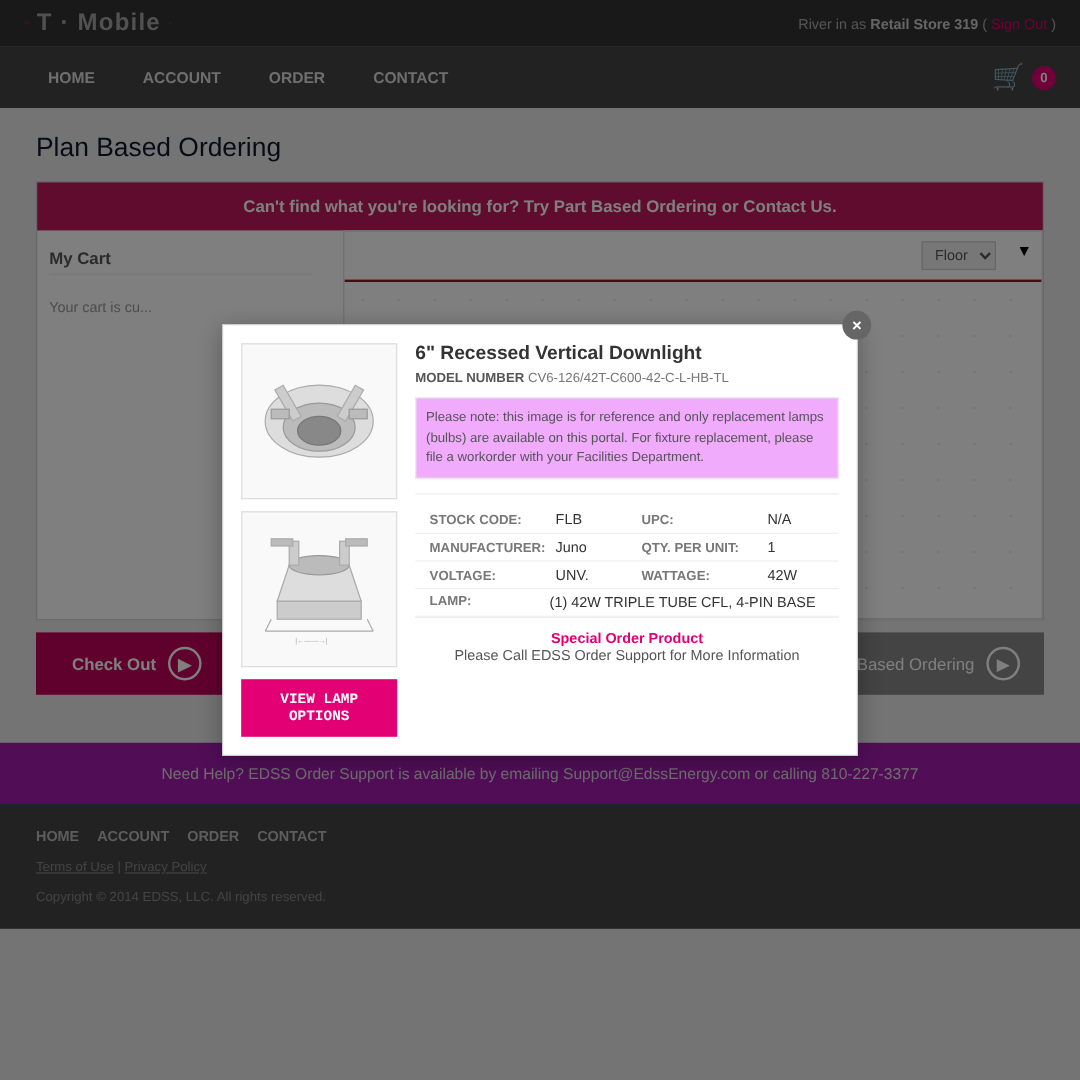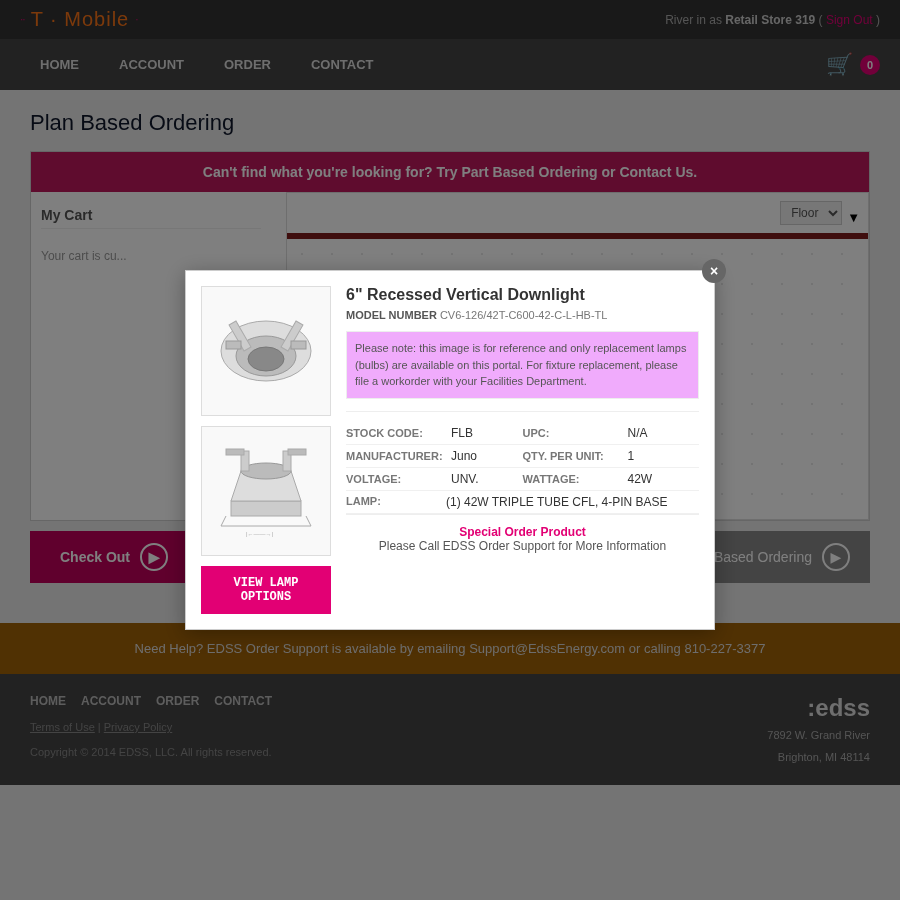--- a/index.html
+++ b/index.html
@@ -12,21 +12,21 @@
       display: flex;
       align-items: center;
       justify-content: space-between;
     }
     .logo-area {
       display: flex;
       align-items: center;
       gap: 6px;
     }
     .logo-dots-left { color: #e20074; font-size: 10px; letter-spacing: -1px; }
-    .logo-text { color: #f97316; font-size: 20px; font-weight: normal; letter-spacing: 1px; }
+    .logo-text { color: #a3a3a3; font-size: 20px; font-weight: bold; letter-spacing: 1px; }
     .logo-dots-right { color: #e20074; font-size: 10px; }
     .header-user-info { color: #aaa; font-size: 12px; }
     .header-user-info strong { color: #ccc; }
     .header-user-info a { color: #e20074; text-decoration: none; }
 
     
     .nav-bar {
       background: #444;
       display: flex;
       align-items: center;
@@ -119,24 +119,24 @@
       flex: 1;
       background: white;
       border: 1px solid #ddd;
       min-height: 300px;
       position: relative;
       overflow: hidden;
     }
     .floor-selector {
       display: flex;
       justify-content: flex-end;
-      align-items: flex-end;
-      gap: 5px;
+      align-items: flex-start;
+      gap: 17px;
       padding: 8px;
-      border-bottom: 6px solid #7f1d1d;
+      border-bottom: 2px solid #7f1d1d;
     }
     .floor-select {
       border: 1px solid #ccc;
       padding: 3px 6px;
       font-size: 12px;
       color: #555;
     }
     .floor-map-area {
       height: 280px;
       position: relative;
@@ -195,21 +195,21 @@
       height: 28px;
       border-radius: 50%;
       border: 2px solid white;
       display: flex;
       align-items: center;
       justify-content: center;
     }
 
     
     .support-footer {
-      background: #a16207;
+      background: #a21caf;
       color: #ddd;
       text-align: center;
       padding: 18px;
       font-size: 13px;
       margin-top: 20px;
     }
     .bottom-footer {
       background: #444;
       padding: 20px 30px;
       display: flex;
@@ -350,20 +350,21 @@
       padding: 4px 0;
       border-bottom: 1px solid #f0f0f0;
       font-size: 12px;
     }
     .spec-label {
       color: #777;
       font-size: 11px;
       font-weight: bold;
       width: 100px;
       flex-shrink: 0;
+      margin-left: 12px;
     }
     .spec-value { color: #333; }
     .spec-group {
       display: flex;
       gap: 0;
       width: 100%;
     }
     .spec-half {
       flex: 1;
       display: flex;
@@ -495,25 +496,20 @@
       <a class="footer-nav-link">ACCOUNT</a>
       <a class="footer-nav-link">ORDER</a>
       <a class="footer-nav-link">CONTACT</a>
     </div>
     <div class="footer-legal">
       <a href="#">Terms of Use</a>
       |
       <a href="#">Privacy Policy</a>
     </div>
     <div class="footer-legal">Copyright © 2014 EDSS, LLC. All rights reserved.</div>
-  </div>
-  <div class="edss-logo-area">
-    <div class="edss-logo">:edss</div>
-    <div class="edss-address">7892 W. Grand River</div>
-    <div class="edss-address">Brighton, MI 48114</div>
   </div>
 </div>
 
 <div class="modal-overlay">
   <div class="modal">
     <button class="modal-close">×</button>
     <div class="modal-body">
 
       <div class="modal-images">
 

